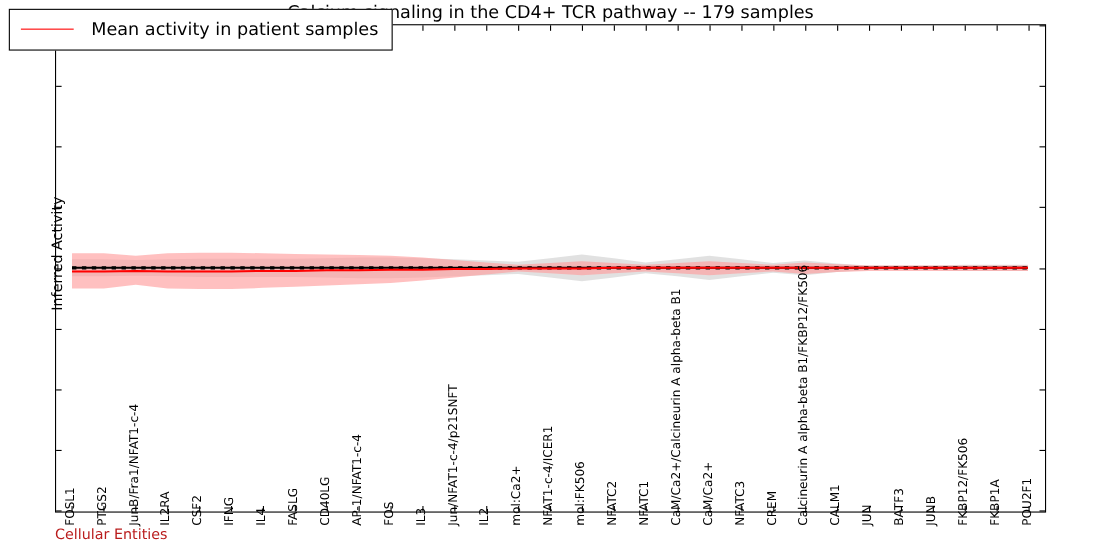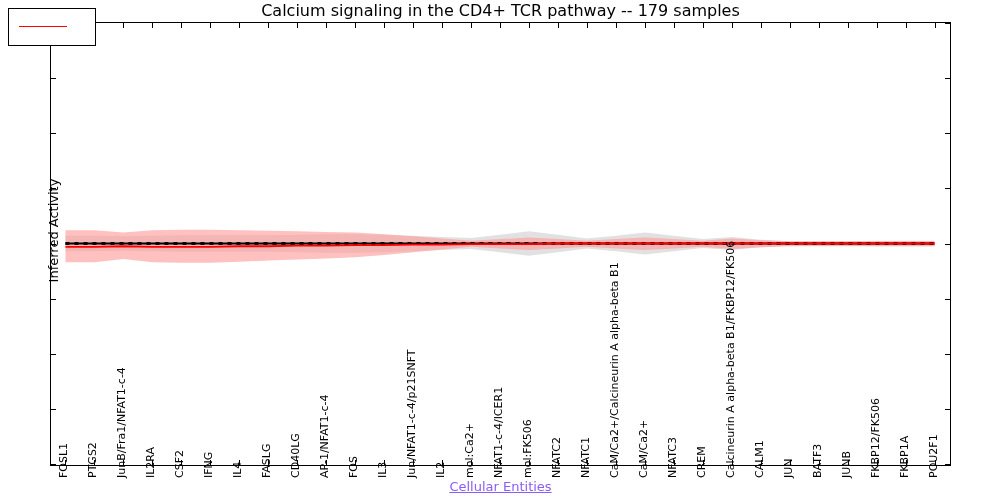--- a/index.html
+++ b/index.html
@@ -33,21 +33,21 @@
   }
   .ytick-mark{
     position:absolute;left:0;width:5px;height:0;
     border-top:1.2px solid #000;
   }
   .ytick-mark.right{left:auto;right:0;}
 
   
   #xlabel{
     position:absolute;left:50px;top:479px;width:901px;
-    text-align:center;font-size:13px;color:#8b5cf6;white-space:nowrap;text-decoration:underline;
+    text-align:left;font-size:13px;color:#b91c1c;white-space:nowrap;
   }
   .xtick-mark{
     position:absolute;bottom:0;height:5px;width:0;
     border-left:1.2px solid #000;
   }
   .xtick-mark.top{bottom:auto;top:0;}
   .xtick-label{
     position:absolute;top:467px;font-size:11px;color:#000;
     white-space:nowrap;transform:rotate(-90deg);
     transform-origin:left bottom;line-height:11px;
@@ -205,15 +205,16 @@
       <div class="xtick-label" style="left: 880.581px;">FKBP12/FK506</div>
       <div class="xtick-label" style="left: 909.548px;">FKBP1A</div>
       <div class="xtick-label" style="left: 938.516px;">POU2F1</div>
     </div>
 
   <div id="xlabel">Cellular Entities</div>
 
   <div id="legend">
     <div class="legend-row">
       <span class="legend-swatch" style="border-top-color: rgb(255, 0, 0);"></span>
+      <span class="legend-text">Mean activity in patient samples</span>
     </div>
   </div>
 </div>
 
 </body></html>

